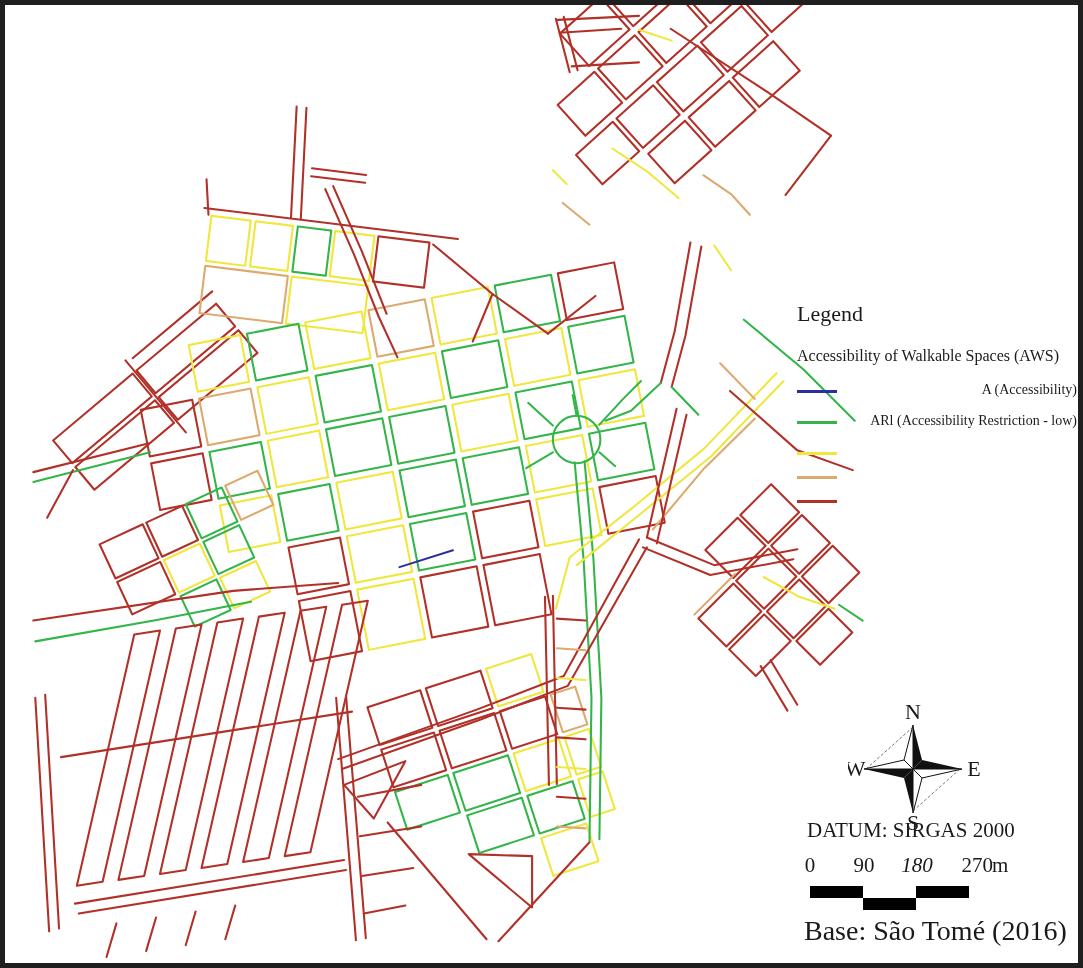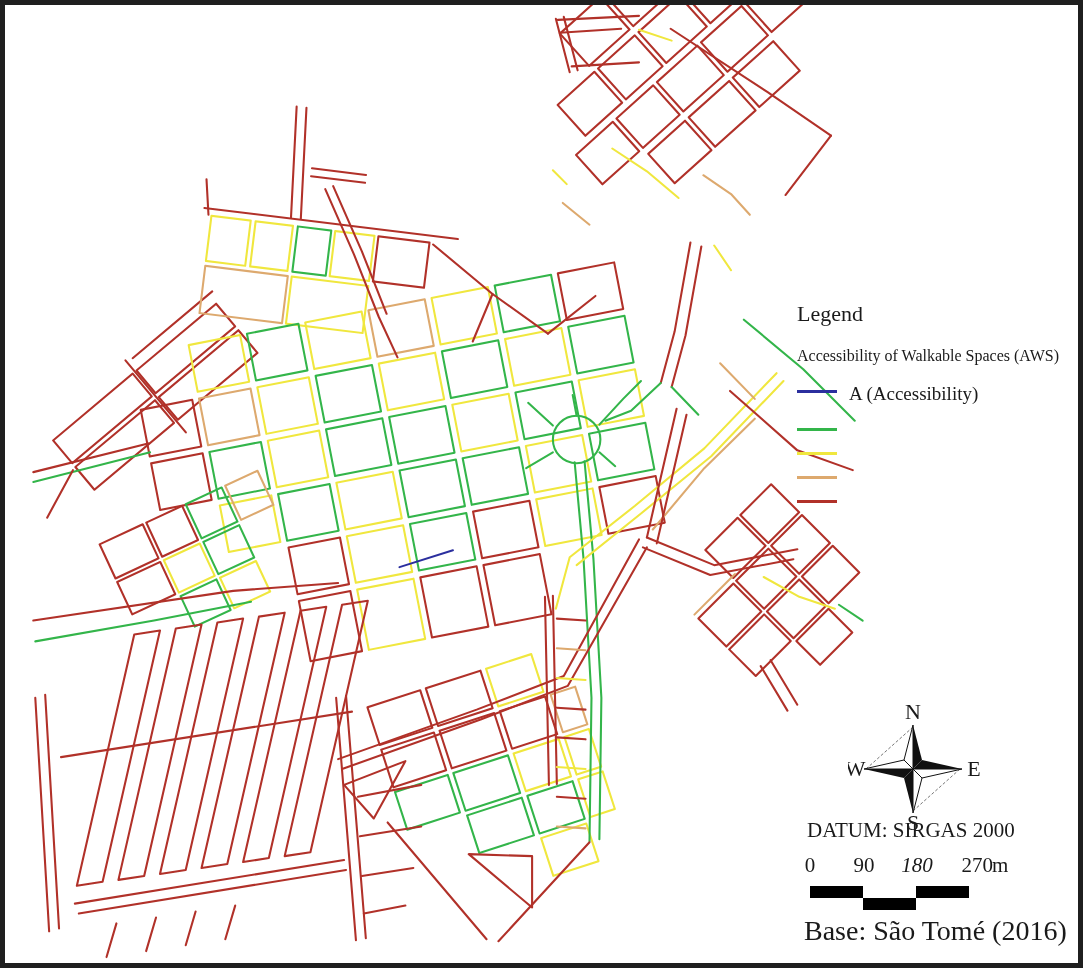--- a/index.html
+++ b/index.html
@@ -6,21 +6,21 @@
   .frame{position:relative;width:1083px;height:968px;box-sizing:border-box;
          border:5px solid #1f1f1f;background:#ffffff;overflow:hidden;
          font-family:"Liberation Serif", serif;color:#1a1a1a;}
   .map-svg{position:absolute;left:0;top:0;width:100%;height:100%;}
   
   .legend{position:absolute;left:790px;top:296px;width:292px;}
   .legend-title{font-size:22px;margin:0 0 20px 2px;}
   .legend-sub{font-size:16px;margin:0 0 16px 2px;}
   .legend-item{display:flex;align-items:flex-start;margin:0 0 12px 2px;}
   .legend-swatch{flex:0 0 40px;height:0;border-top:3px solid #000;margin:9px 12px 0 0;}
-  .legend-label{font-size:19px;line-height:1.35;width:228px;}
+  .legend-label{font-size:14px;line-height:1.35;width:228px;text-align:right;}
   
   .compass{position:absolute;left:843px;top:698px;width:134px;height:128px;}
   .compass text{font-size:22px;fill:#1a1a1a;}
   
   .datum{position:absolute;left:802px;top:813px;font-size:21px;}
   .scalebar{position:absolute;left:805px;top:848px;width:260px;height:60px;}
   .scalebar .num{position:absolute;top:0;width:44px;text-align:center;font-size:21px;}
   .scalebar .unit{position:absolute;top:0;left:182px;font-size:21px;}
   .bar{position:absolute;left:0;top:33px;width:157px;height:26px;}
   .bar .seg{position:absolute;width:53px;height:12px;background:#000;}
@@ -245,20 +245,21 @@
   <div class="legend">
     <div class="legend-title">Legend</div>
     <div class="legend-sub">Accessibility of Walkable Spaces (AWS)</div>
     <div id="legend-items">
         <div class="legend-item">
           <span class="legend-swatch" style="border-top-color: rgb(43, 47, 158);"></span>
           <span class="legend-label">A (Accessibility)</span>
         </div>
         <div class="legend-item">
           <span class="legend-swatch" style="border-top-color: rgb(51, 181, 74);"></span>
+          <span class="legend-label">ARl (Accessibility Restriction - low)</span>
         </div>
         <div class="legend-item">
           <span class="legend-swatch" style="border-top-color: rgb(240, 231, 62);"></span>
         </div>
         <div class="legend-item">
           <span class="legend-swatch" style="border-top-color: rgb(221, 169, 110);"></span>
         </div>
         <div class="legend-item">
           <span class="legend-swatch" style="border-top-color: rgb(177, 49, 41);"></span>
         </div>

